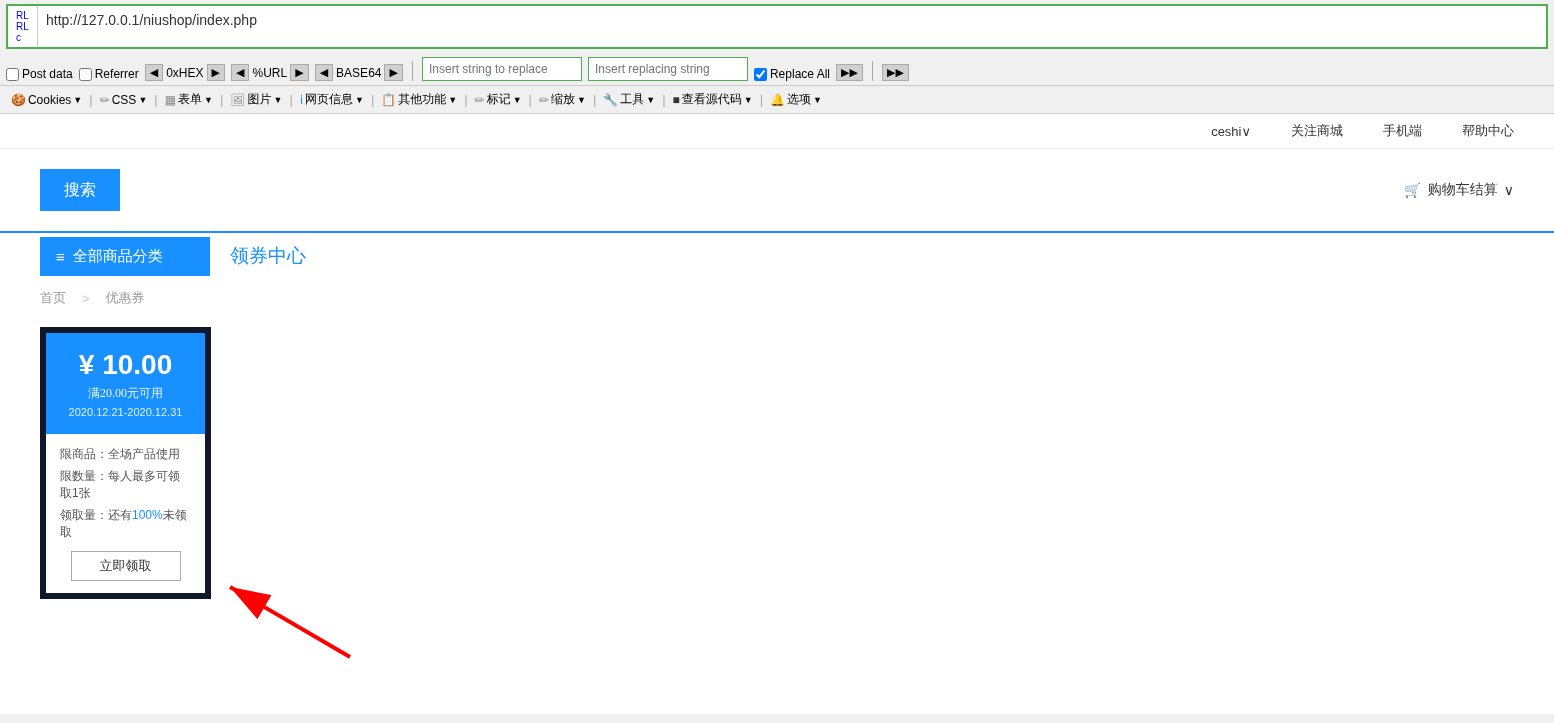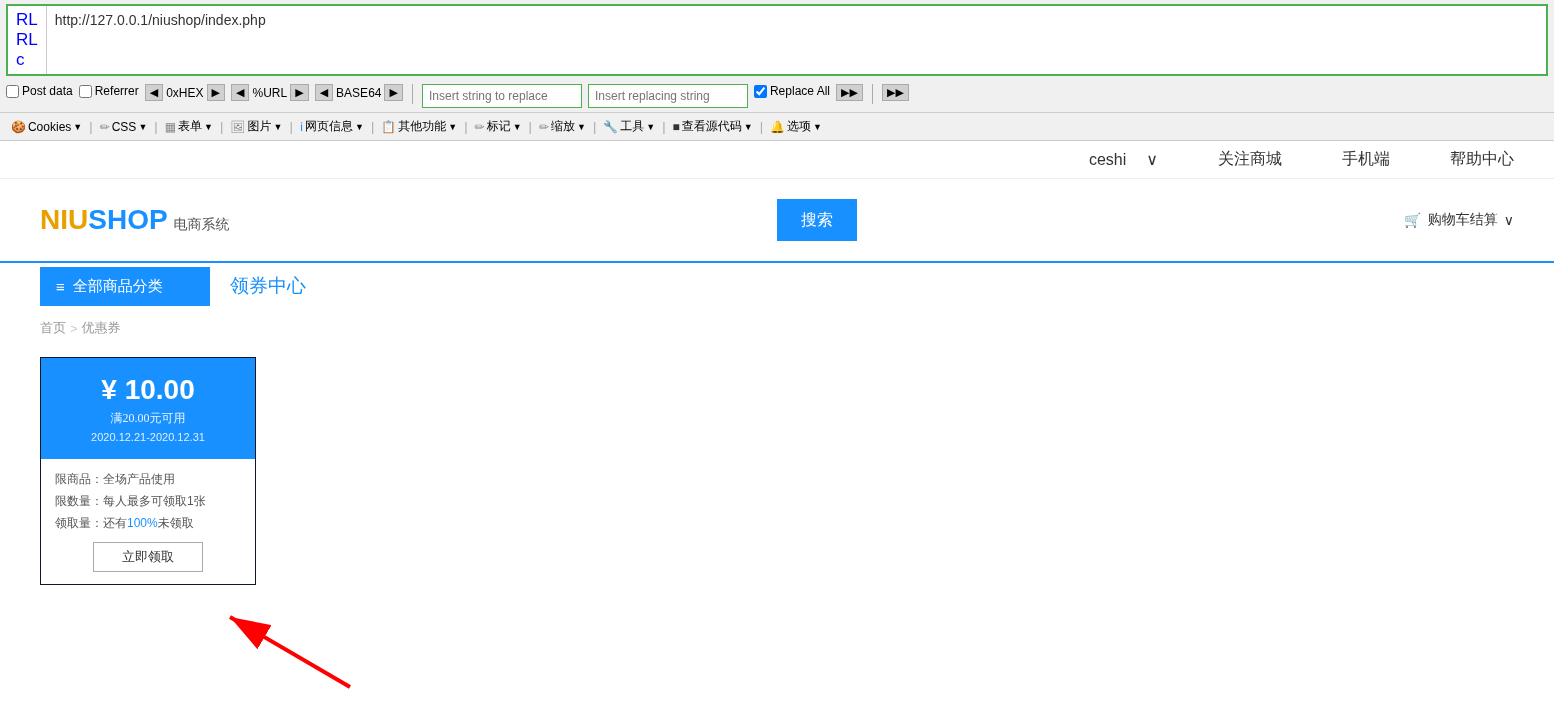--- a/index.html
+++ b/index.html
@@ -14,37 +14,37 @@
       background: white;
       border: 2px solid #4caf50;
       margin: 4px 6px;
       min-height: 44px;
     }
     .url-sidebar {
       display: flex;
       flex-direction: column;
       justify-content: center;
       padding: 4px 8px;
-      font-size: 17px;
+      font-size: 10px;
       color: blue;
       border-right: 1px solid #ccc;
       min-width: 30px;
     }
     .url-input-area {
       flex: 1;
       padding: 6px 8px;
       font-size: 14px;
       color: #333;
       display: flex;
       align-items: flex-start;
     }
 
     .toolbar-row {
       display: flex;
-      align-items: flex-start;
+      align-items: flex-end;
       padding: 4px 6px;
       background: #f0f0f0;
       gap: 6px;
       flex-wrap: wrap;
       border-bottom: 1px solid #ccc;
     }
     .toolbar-item {
       display: flex;
       align-items: center;
       gap: 3px;
@@ -98,24 +98,24 @@
     .page-content {
       background: white;
       min-height: 600px;
     }
 
     .top-nav {
       display: flex;
       justify-content: flex-end;
       align-items: center;
       padding: 8px 40px;
-      font-size: 16px;
+      font-size: 13px;
       color: #333;
       border-bottom: 1px solid #eee;
-      gap: 20px;
+      gap: 0;
     }
     .top-nav a { color: #333; text-decoration: none; margin-left: 40px; }
 
     .header-area {
       display: flex;
       align-items: center;
       justify-content: space-between;
       padding: 20px 40px;
     }
     .logo-area {
@@ -188,33 +188,33 @@
       color: #1890ff;
       cursor: pointer;
     }
 
     .breadcrumb {
       padding: 10px 40px;
       font-size: 13px;
       color: #999;
       display: flex;
       align-items: center;
-      gap: 4px;
+      gap: 16px;
     }
     .breadcrumb a { color: #999; text-decoration: none; }
     .breadcrumb .sep { color: #ccc; }
 
     .main-content {
       padding: 10px 40px 40px;
       position: relative;
     }
 
     .coupon-card {
-      width: 216px;
-      border: 1px solid #0f172a;
+      width: 171px;
+      border: 6px solid #0f172a;
       overflow: hidden;
     }
     .coupon-top {
       background: #1890ff;
       padding: 16px;
       text-align: center;
       color: white;
     }
     .coupon-amount {
       font-size: 28px;
@@ -384,26 +384,20 @@
 
   <div class="top-nav">
     <span>ceshi</span>
     <span>∨</span>
     <a>关注商城</a>
     <a>手机端</a>
     <a>帮助中心</a>
   </div>
 
   <div class="header-area">
-    <div class="logo-area">
-      <span class="logo-niushop">
-        <span class="logo-niu">NIU</span><span class="logo-shop">SHOP</span>
-      </span>
-      <span class="logo-sub">电商系统</span>
-    </div>
 
     <div class="search-area">
       <button class="search-btn">搜索</button>
     </div>
 
     <div class="cart-area">
       <span>🛒</span>
       <span>购物车结算</span>
       <span>∨</span>
     </div>

